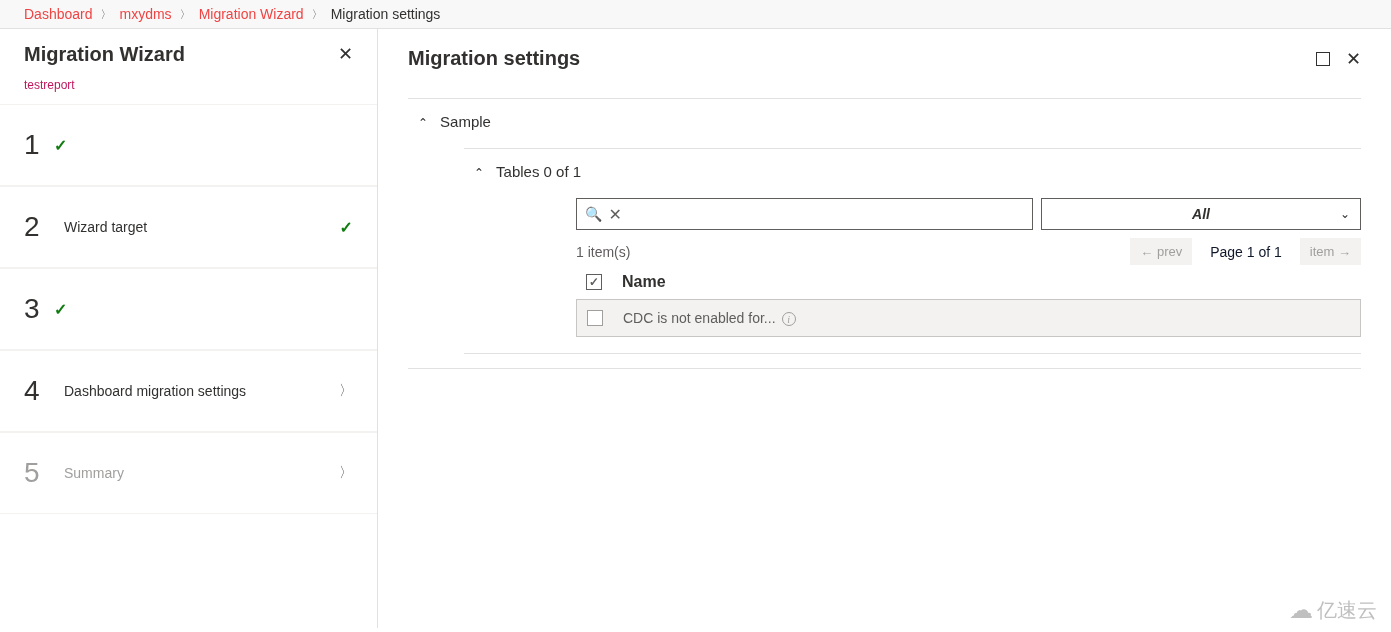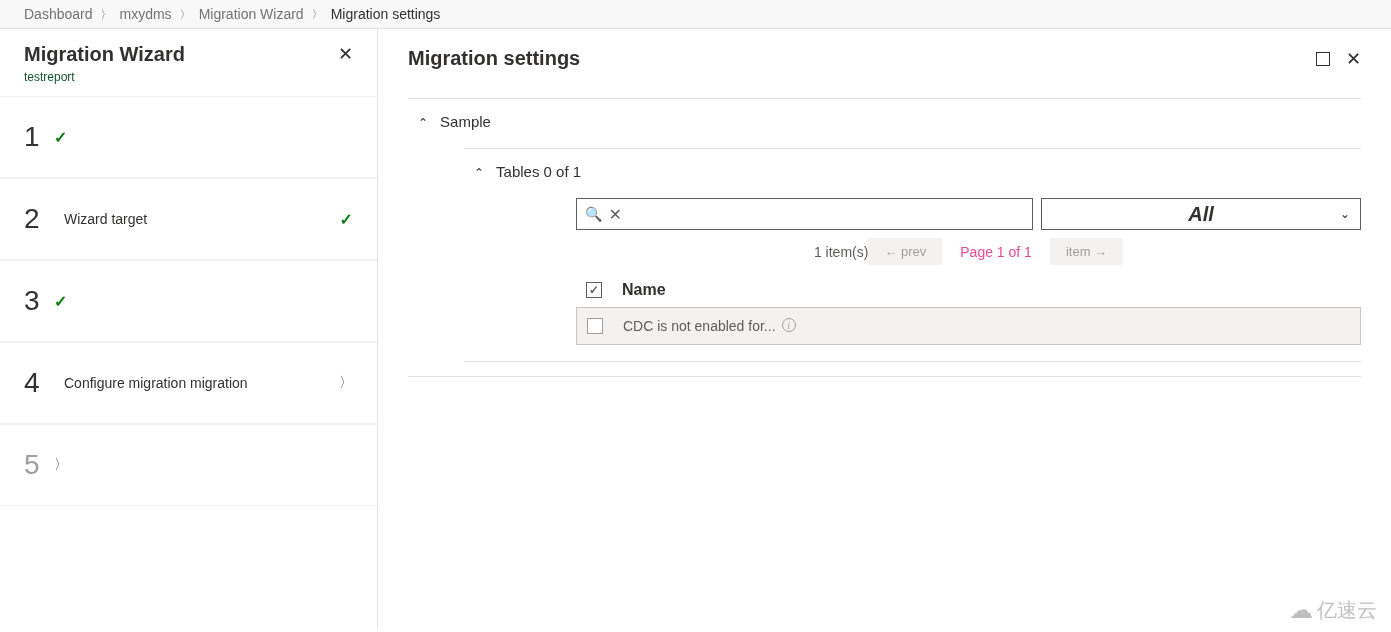--- a/index.html
+++ b/index.html
@@ -1,28 +1,28 @@
 <!DOCTYPE html>
 <html><head>
   <meta charset="utf-8">
   <style>
     * { box-sizing: border-box; margin: 0; padding: 0; font-family: "Segoe UI", Arial, sans-serif; }
     body { width: 1391px; height: 632px; background: #fff; color: #323130; overflow: hidden; position: relative; }
     
     .breadcrumb { display: flex; align-items: center; padding: 6px 24px; font-size: 14px; border-bottom: 1px solid #e1e1e1; background: #f8f8f8; }
-    .breadcrumb a { color: #737373; text-decoration: none; cursor: pointer; }
+    .breadcrumb a { color: #ef4444; text-decoration: none; cursor: pointer; }
     .breadcrumb .sep { margin: 0 8px; color: #605e5c; font-size: 11px; }
     .breadcrumb .current { color: #323130; }
     
     .main-layout { display: flex; height: calc(100% - 33px); }
     
     .sidebar { width: 378px; border-right: 1px solid #e1e1e1; background: #fff; display: flex; flex-direction: column; }
     .sidebar-header { padding: 14px 24px 12px; display: flex; align-items: flex-start; justify-content: space-between; }
     .sidebar-title { font-size: 20px; font-weight: 600; }
-    .sidebar-subtitle { font-size: 12px; color: #14532d; margin-top: 4px; }
+    .sidebar-subtitle { font-size: 12px; color: #be185d; margin-top: 12px; }
     .close-x { font-size: 18px; color: #323130; cursor: pointer; font-weight: 300; }
     
     .wizard-step { display: flex; align-items: center; padding: 24px 24px; border-bottom: 1px solid #f3f2f1; border-top: 1px solid #f3f2f1; cursor: pointer; }
     .wizard-step:first-of-type { margin-top: 4px; }
     .wizard-step .num { font-size: 28px; font-weight: 400; width: 30px; color: #323130; }
     .wizard-step .label { flex: 1; font-size: 14px; margin-left: 10px; }
     .wizard-step.disabled .num, .wizard-step.disabled .label { color: #a19f9d; }
     .check { color: #107c10; font-size: 16px; font-weight: bold; }
     .chev-right { color: #605e5c; font-size: 14px; }
     
@@ -40,36 +40,36 @@
     .subsection { margin-left: 56px; margin-top: 18px; border-top: 1px solid #e1e1e1; padding-top: 14px; }
     .subsection .section-head { padding-left: 10px; }
     
     .table-area { margin-left: 112px; margin-top: 18px; }
     .table-controls { display: flex; gap: 8px; margin-bottom: 8px; }
     .search-box { flex: 1; position: relative; display: flex; align-items: center; border: 1px solid #605e5c; height: 32px; padding: 0 8px; }
     .search-icon { color: #0078d4; font-size: 14px; margin-right: 6px; }
     .search-box input { border: none; outline: none; flex: 1; font-size: 14px; color: #605e5c; }
     .clear-x { color: #605e5c; cursor: pointer; font-size: 16px; }
     .filter-dd { width: 320px; border: 1px solid #605e5c; height: 32px; display: flex; align-items: center; justify-content: center; position: relative; cursor: pointer; }
-    .filter-dd .val { font-style: italic; font-weight: 600; font-size: 20px; }
+    .filter-dd .val { font-style: italic; font-weight: 600; font-size: 14px; }
     .filter-dd .dd-chev { position: absolute; right: 10px; font-size: 12px; }
     
-    .pag-row { display: flex; justify-content: center; align-items: center; margin-bottom: 8px; font-size: 14px; color: #605e5c; }
+    .pag-row { display: flex; justify-content: space-between; align-items: center; margin-bottom: 0; font-size: 14px; color: #605e5c; }
     .pag-right { display: flex; align-items: center; gap: 18px; }
-    .pag-btn { background: #f3f2f1; border: none; padding: 6px 16px; color: #a19f9d; font-size: 13px; cursor: default; }
-    .pag-info { color: #ec4899; }
+    .pag-btn { background: #f3f2f1; border: none; padding: 6px 10px; color: #a19f9d; font-size: 13px; cursor: default; }
+    .pag-info { color: #0f172a; }
     
     .tbl-head { display: flex; align-items: center; padding: 8px 10px; font-size: 16px; font-weight: 600; }
     .cb { width: 16px; height: 16px; border: 1px solid #605e5c; margin-right: 20px; display: inline-flex; align-items: center; justify-content: center; cursor: pointer; }
     .cb.checked::after { content: "✓"; font-size: 12px; color: #605e5c; }
     .col-name { flex: 1; }
     
     .tbl-row { display: flex; align-items: center; padding: 10px 10px; border: 1px solid #c8c6c4; background: #f3f2f1; font-size: 14px; }
     .cb.empty { background: #fff; border-color: #a19f9d; }
-    .row-status { color: #605e5c; display: flex; align-items: flex-start; gap: 6px; margin-right: 82px; }
+    .row-status { color: #605e5c; display: flex; align-items: flex-end; gap: 6px; margin-right: 82px; }
     .info-i { width: 14px; height: 14px; border: 1px solid #a19f9d; border-radius: 50%; display: inline-flex; align-items: center; justify-content: center; font-size: 10px; color: #a19f9d; font-style: italic; font-family: serif; }
     
     .sec-end { border-top: 1px solid #e1e1e1; margin-left: 56px; margin-top: 16px; }
     .sec-end2 { border-top: 1px solid #e1e1e1; margin-top: 14px; }
     
     .watermark { position: absolute; bottom: 8px; right: 14px; color: #bfbfbf; font-size: 20px; display: flex; align-items: center; gap: 4px; }
     .watermark .cloud { font-size: 24px; }
   </style>
 </head>
 <body>
@@ -102,25 +102,26 @@
       <span class="num">2</span>
       <span class="label">Wizard target</span>
       <span class="check">✓</span>
     </div>
     <div class="wizard-step">
       <span class="num">3</span>
       <span class="check">✓</span>
     </div>
     <div class="wizard-step">
       <span class="num">4</span>
-      <span class="label">Configure migration migration</span>
+      <span class="label">Dashboard migration settings</span>
       <span class="chev-right">〉</span>
     </div>
     <div class="wizard-step disabled">
       <span class="num">5</span>
+      <span class="label">Summary</span>
       <span class="chev-right">〉</span>
     </div>
   </aside>
 
   <main class="content">
     <div class="page-head">
       <h1 class="page-title">Migration settings</h1>
       <div class="page-actions">
         <span class="sq-icon"></span>
         <span class="x-icon">✕</span>

